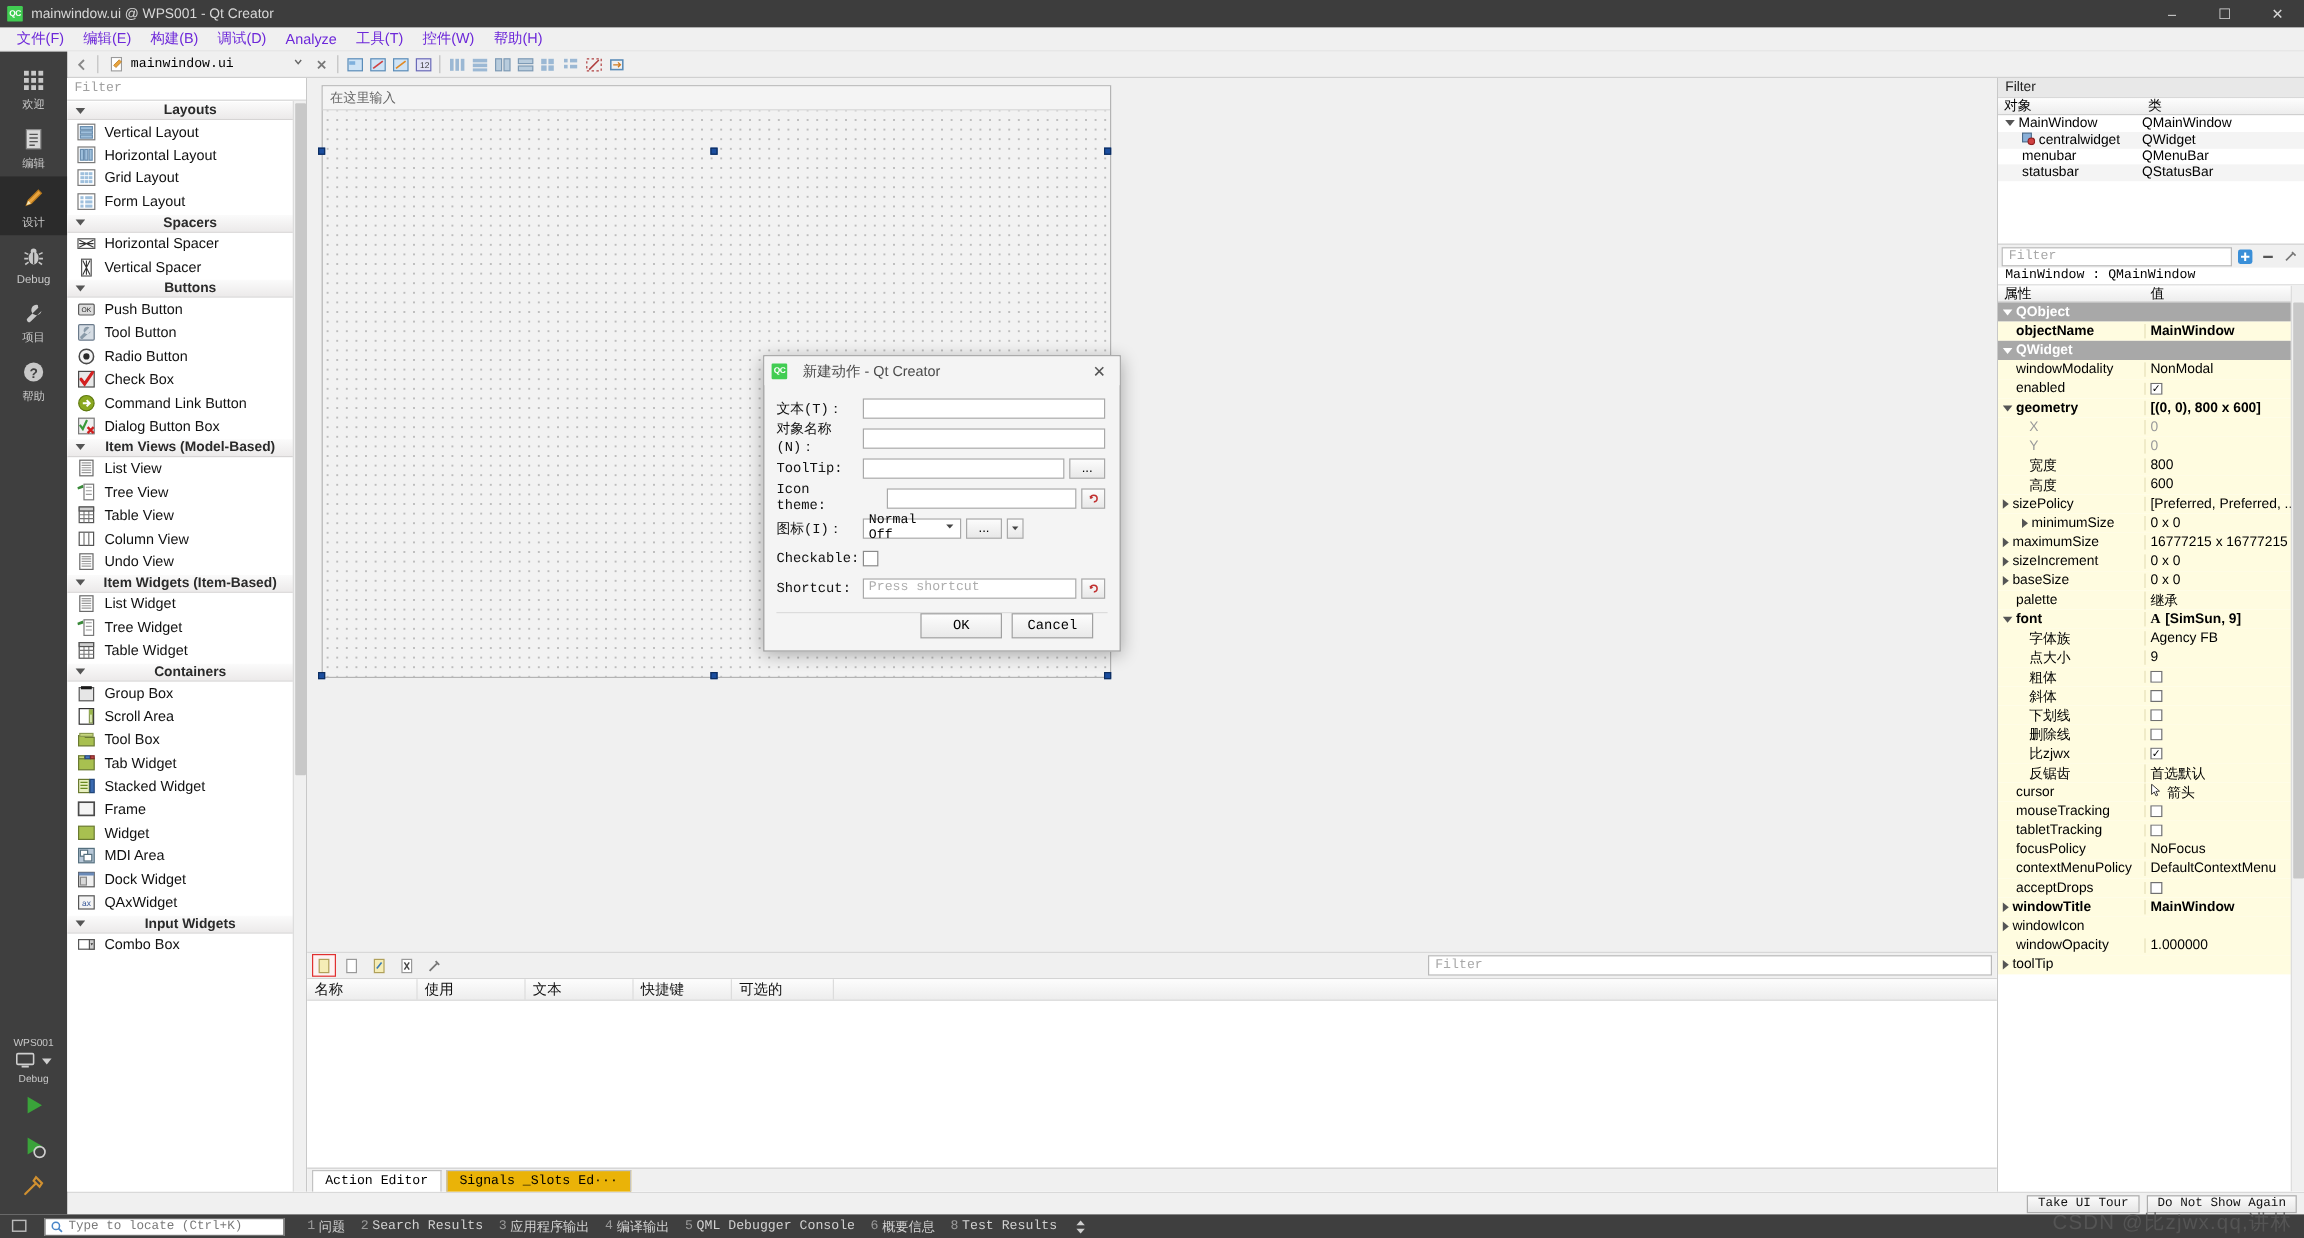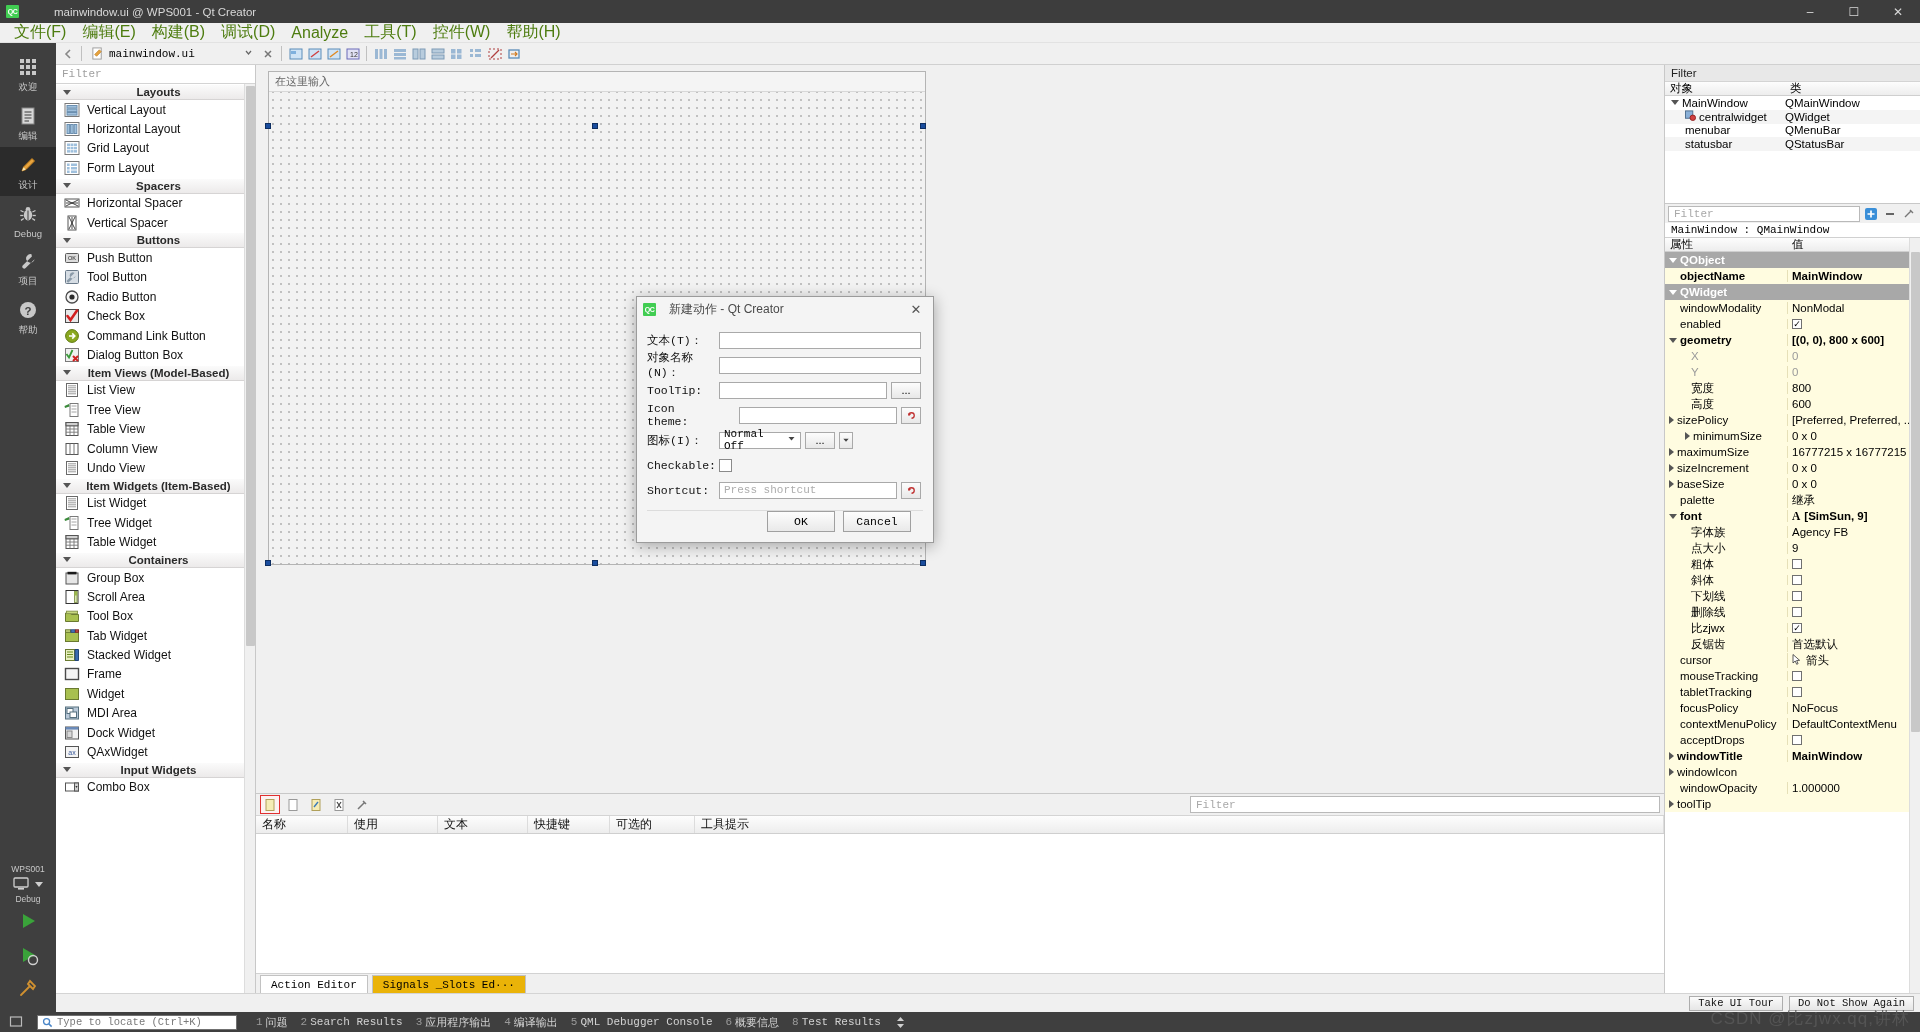--- a/index.html
+++ b/index.html
@@ -18,33 +18,33 @@
     height: 23px; background: #3d3d3d; color: #d8d8d8;
     display: flex; align-items: center; flex: none;
     font-size: 11.5px; padding-left: 6px;
   }
   .qc-logo {
     width: 13px; height: 13px; background: #41cd52; border-radius: 1px;
     color: #fff; font-size: 7px; font-weight: bold;
     display: flex; align-items: center; justify-content: center; margin-right: 7px;
     letter-spacing: -0.5px;
   }
-  .title-text { flex: 1; margin-left: 28px; }
+  .title-text { flex: 1; }
   .win-btns { display: flex; height: 23px; }
   .win-btn {
     width: 44px; height: 23px; display: flex; align-items: center; justify-content: center;
     color: #d8d8d8; font-size: 12px;
   }
 
   
   .menubar {
     height: 20px; background: #f0f0f0; display: flex; align-items: center;
     flex: none; padding-left: 6px; border-bottom: 1px solid #e2e2e2;
   }
-  .menu-item { padding: 2px 8px; font-size: 16px; color: #4d7c0f; white-space: nowrap; }
+  .menu-item { padding: 2px 8px; font-size: 12px; color: #6d28d9; white-space: nowrap; }
 
   
   .body-row { flex: 1; display: flex; min-height: 0; }
 
   
   .rail {
     width: 56px; background: #3f3f3f; flex: none;
     display: flex; flex-direction: column; align-items: center;
     padding-top: 6px; position: relative;
   }
@@ -990,21 +990,20 @@
                   </svg>
               </div>
               <div class="ad-filter">Filter</div>
             </div>
             <div class="ad-head" id="ad-head">
                 <div style="width: 92px;">名称</div>
                 <div style="width: 90px;">使用</div>
                 <div style="width: 90px;">文本</div>
                 <div style="width: 82px;">快捷键</div>
                 <div style="width: 85px;">可选的</div>
-                <div style="width: auto; flex: 1 1 0%;">工具提示</div>
               </div>
             <div class="ad-body"></div>
             <div class="ad-tabs" id="ad-tabs">
                 <div class="ad-tab active">Action Editor</div>
                 <div class="ad-tab">Signals _Slots Ed···</div>
               </div>
           </div>
         </div>
 
         <div class="rightcol">

